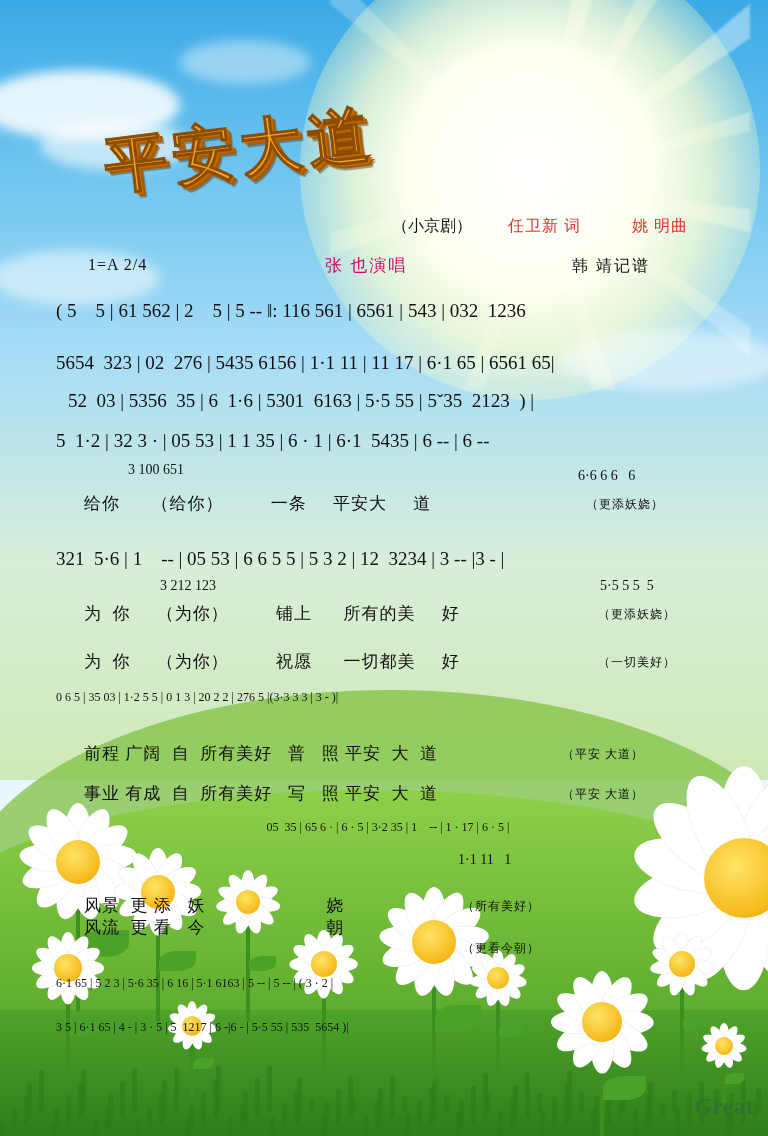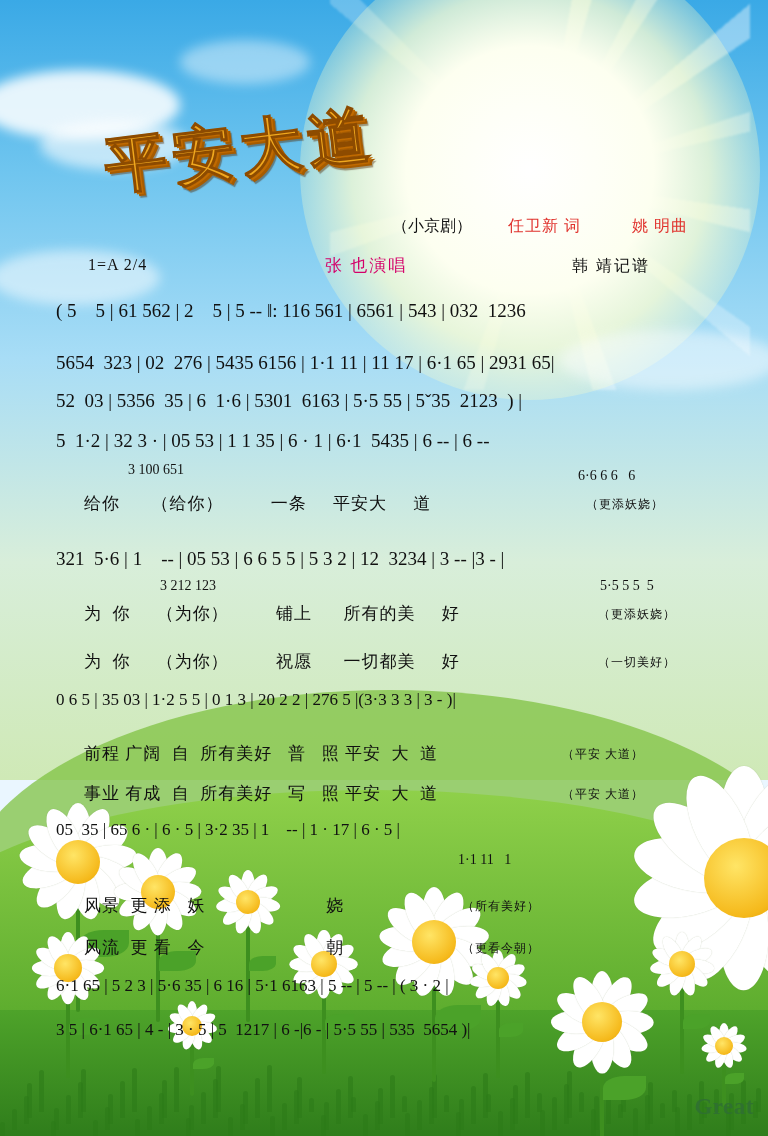--- a/index.html
+++ b/index.html
@@ -210,21 +210,21 @@
   .staff-line {
     position: absolute;
     left: 56px;
     width: 664px;
     font-family: "Liberation Serif", serif;
     font-size: 19px;
     color: #111;
     white-space: pre;
     letter-spacing: 0px;
   }
-  .staff-line.small { font-size: 17px; }
+  .staff-line.small { font-size: 12px; }
 
   .sub-line {
     position: absolute;
     font-family: "Liberation Serif", serif;
     font-size: 14px;
     color: #111;
     white-space: pre;
   }
 
   .lyric-line {
@@ -555,26 +555,26 @@
     <div class="credit-type">（小京剧）</div>
     <div class="credit-lyricist">任卫新 词</div>
     <div class="credit-composer">姚 明曲</div>
 
     <div class="key-sig">1=A    2/4</div>
     <div class="singer">张  也演唱</div>
     <div class="transcriber">韩  靖记谱</div>
 
     <div id="notation-layer">
         <div class="staff-line" style="top: 300px;">( 5    5 | 61 562 | 2    5 | 5 -- ‖: 116 561 | 6561 | 543 | 032  1236</div>
-        <div class="staff-line" style="top: 352px;">5654  323 | 02  276 | 5435 6156 | 1·1 11 | 11 17 | 6·1 65 | 2931 65|</div>
-        <div class="staff-line" style="top: 390px;">52  03 | 5356  35 | 6  1·6 | 5301  6163 | 5·5 55 | 5ˇ35  2123  ) |</div>
+        <div class="staff-line" style="top: 352px;">5654  323 | 02  276 | 5435 6156 | 1·1 11 | 11 17 | 6·1 65 | 6561 65|</div>
+        <div class="staff-line" style="top: 390px; margin-left: 12px;">52  03 | 5356  35 | 6  1·6 | 5301  6163 | 5·5 55 | 5ˇ35  2123  ) |</div>
         <div class="staff-line" style="top: 430px;">5  1·2 | 32 3 · | 05 53 | 1 1 35 | 6 · 1 | 6·1  5435 | 6 -- | 6 --</div>
         <div class="staff-line" style="top: 548px;">321  5·6 | 1    -- | 05 53 | 6 6 5 5 | 5 3 2 | 12  3234 | 3 -- |3 - |</div>
         <div class="staff-line small" style="top: 690px;">0 6 5 | 35 03 | 1·2 5 5 | 0 1 3 | 20 2 2 | 276 5 |(3·3 3 3 | 3 - )|</div>
-        <div class="staff-line small" style="top: 820px;">05  35 | 65 6 · | 6 · 5 | 3·2 35 | 1    -- | 1 · 17 | 6 · 5 |</div>
+        <div class="staff-line small" style="top: 820px; text-align: center;">05  35 | 65 6 · | 6 · 5 | 3·2 35 | 1    -- | 1 · 17 | 6 · 5 |</div>
         <div class="staff-line small" style="top: 976px;">6·1 65 | 5 2 3 | 5·6 35 | 6 16 | 5·1 6163 | 5 -- | 5 -- | ( 3 · 2 |</div>
         <div class="staff-line small" style="top: 1020px;">3 5 | 6·1 65 | 4 - | 3 · 5 | 5  1217 | 6 -|6 - | 5·5 55 | 535  5654 )|</div>
         <div class="sub-line" style="left: 128px; top: 462px;">3 100 651</div>
         <div class="sub-line" style="left: 578px; top: 468px;">6·6 6 6   6</div>
         <div class="sub-line" style="left: 160px; top: 578px;">3 212 123</div>
         <div class="sub-line" style="left: 600px; top: 578px;">5·5 5 5  5</div>
         <div class="sub-line" style="left: 458px; top: 852px;">1·1 11   1</div>
       </div>
     <div id="lyrics-layer">
         <div class="lyric-line" style="top: 492px;">给你      （给你）         一条     平安大     道</div>
@@ -582,18 +582,18 @@
         <div class="lyric-line" style="top: 602px;">为  你     （为你）         铺上      所有的美     好</div>
         <div class="lyric-line lyric-echo" style="left: 598px; top: 606px;">（更添妖娆）</div>
         <div class="lyric-line" style="top: 650px;">为  你     （为你）         祝愿      一切都美     好</div>
         <div class="lyric-line lyric-echo" style="left: 598px; top: 654px;">（一切美好）</div>
         <div class="lyric-line" style="top: 742px;">前程 广阔  自  所有美好   普   照 平安  大  道</div>
         <div class="lyric-line lyric-echo" style="left: 562px; top: 746px;">（平安 大道）</div>
         <div class="lyric-line" style="top: 782px;">事业 有成  自  所有美好   写   照 平安  大  道</div>
         <div class="lyric-line lyric-echo" style="left: 562px; top: 786px;">（平安 大道）</div>
         <div class="lyric-line" style="top: 894px;">风景  更 添   妖                       娆</div>
         <div class="lyric-line lyric-echo" style="left: 462px; top: 898px;">（所有美好）</div>
-        <div class="lyric-line" style="top: 936px; font-family: Liberation Serif, serif;">风流  更 看   今                       朝</div>
+        <div class="lyric-line" style="top: 916px; font-family: Liberation Serif, serif;">风流  更 看   今                       朝</div>
         <div class="lyric-line lyric-echo" style="left: 462px; top: 940px;">（更看今朝）</div>
       </div>
 
   </div>
 </div>
 
 </body></html>

